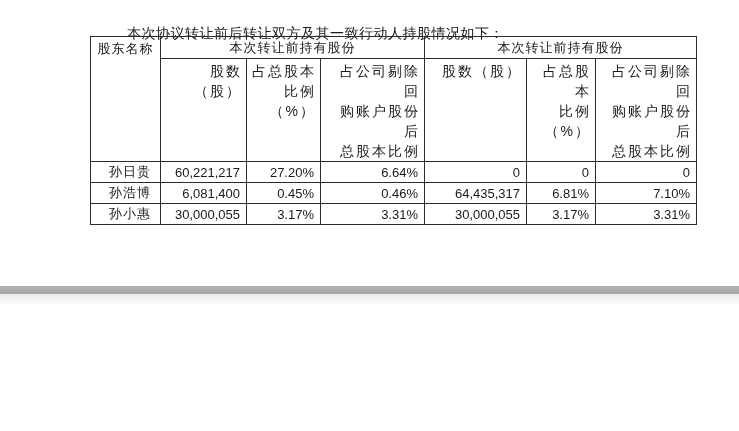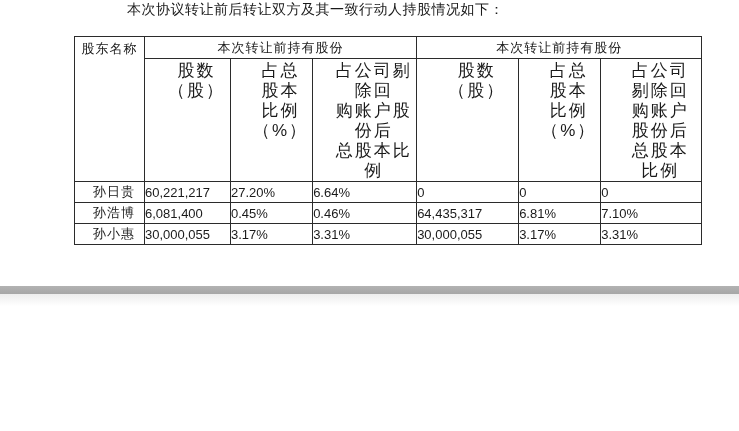--- a/index.html
+++ b/index.html
@@ -9,30 +9,30 @@
     width: 739px;
     height: 431px;
     background: #ffffff;
     overflow: hidden;
     font-family: "Liberation Sans", "DejaVu Sans", sans-serif;
     color: #1a1a1a;
   }
   .doc-title {
     position: absolute;
     left: 127px;
-    top: 0;
+    top: 24px;
     font-size: 14px;
     line-height: 19px;
     letter-spacing: 0.5px;
     color: #1a1a1a;
     white-space: nowrap;
   }
   table.holdings {
     position: absolute;
-    left: 74px;
+    left: 90px;
     border-collapse: collapse;
     table-layout: fixed;
     font-size: 13px;
     color: #1a1a1a;
   }
   table.holdings.main { top: 36px; }
   table.holdings.total { top: 393px; }
   table.holdings td, table.holdings th {
     border: 1px solid #2b2b2b;
     overflow: hidden;
@@ -50,38 +50,39 @@
   .name-head {
     text-align: center;
     vertical-align: top;
     padding-top: 3px;
     font-weight: bold;
     letter-spacing: 1px;
     font-size: 13px;
   }
   .sub-head {
     height: 62px;
-    text-align: center;
+    text-align: right;
     vertical-align: top;
-    padding: 2px 4px 0 22px;
+    padding: 2px 4px 0 5px;
     font-weight: bold;
     letter-spacing: 2px;
     line-height: 20px;
     white-space: pre-line;
-    font-size: 17px;
+    font-size: 14px;
   }
   .row-name {
     height: 21px;
     text-align: center;
     vertical-align: middle;
     letter-spacing: 1px;
     padding-left: 9px;
   }
   .num {
     height: 21px;
+    text-align: right;
     vertical-align: middle;
     padding-right: 6px;
     font-size: 13px;
     margin-left: 21px;
   }
   table.holdings.total .num, table.holdings.total .row-name { height: 23px; }
   .page-separator {
     position: absolute;
     left: 0;
     top: 286px;

